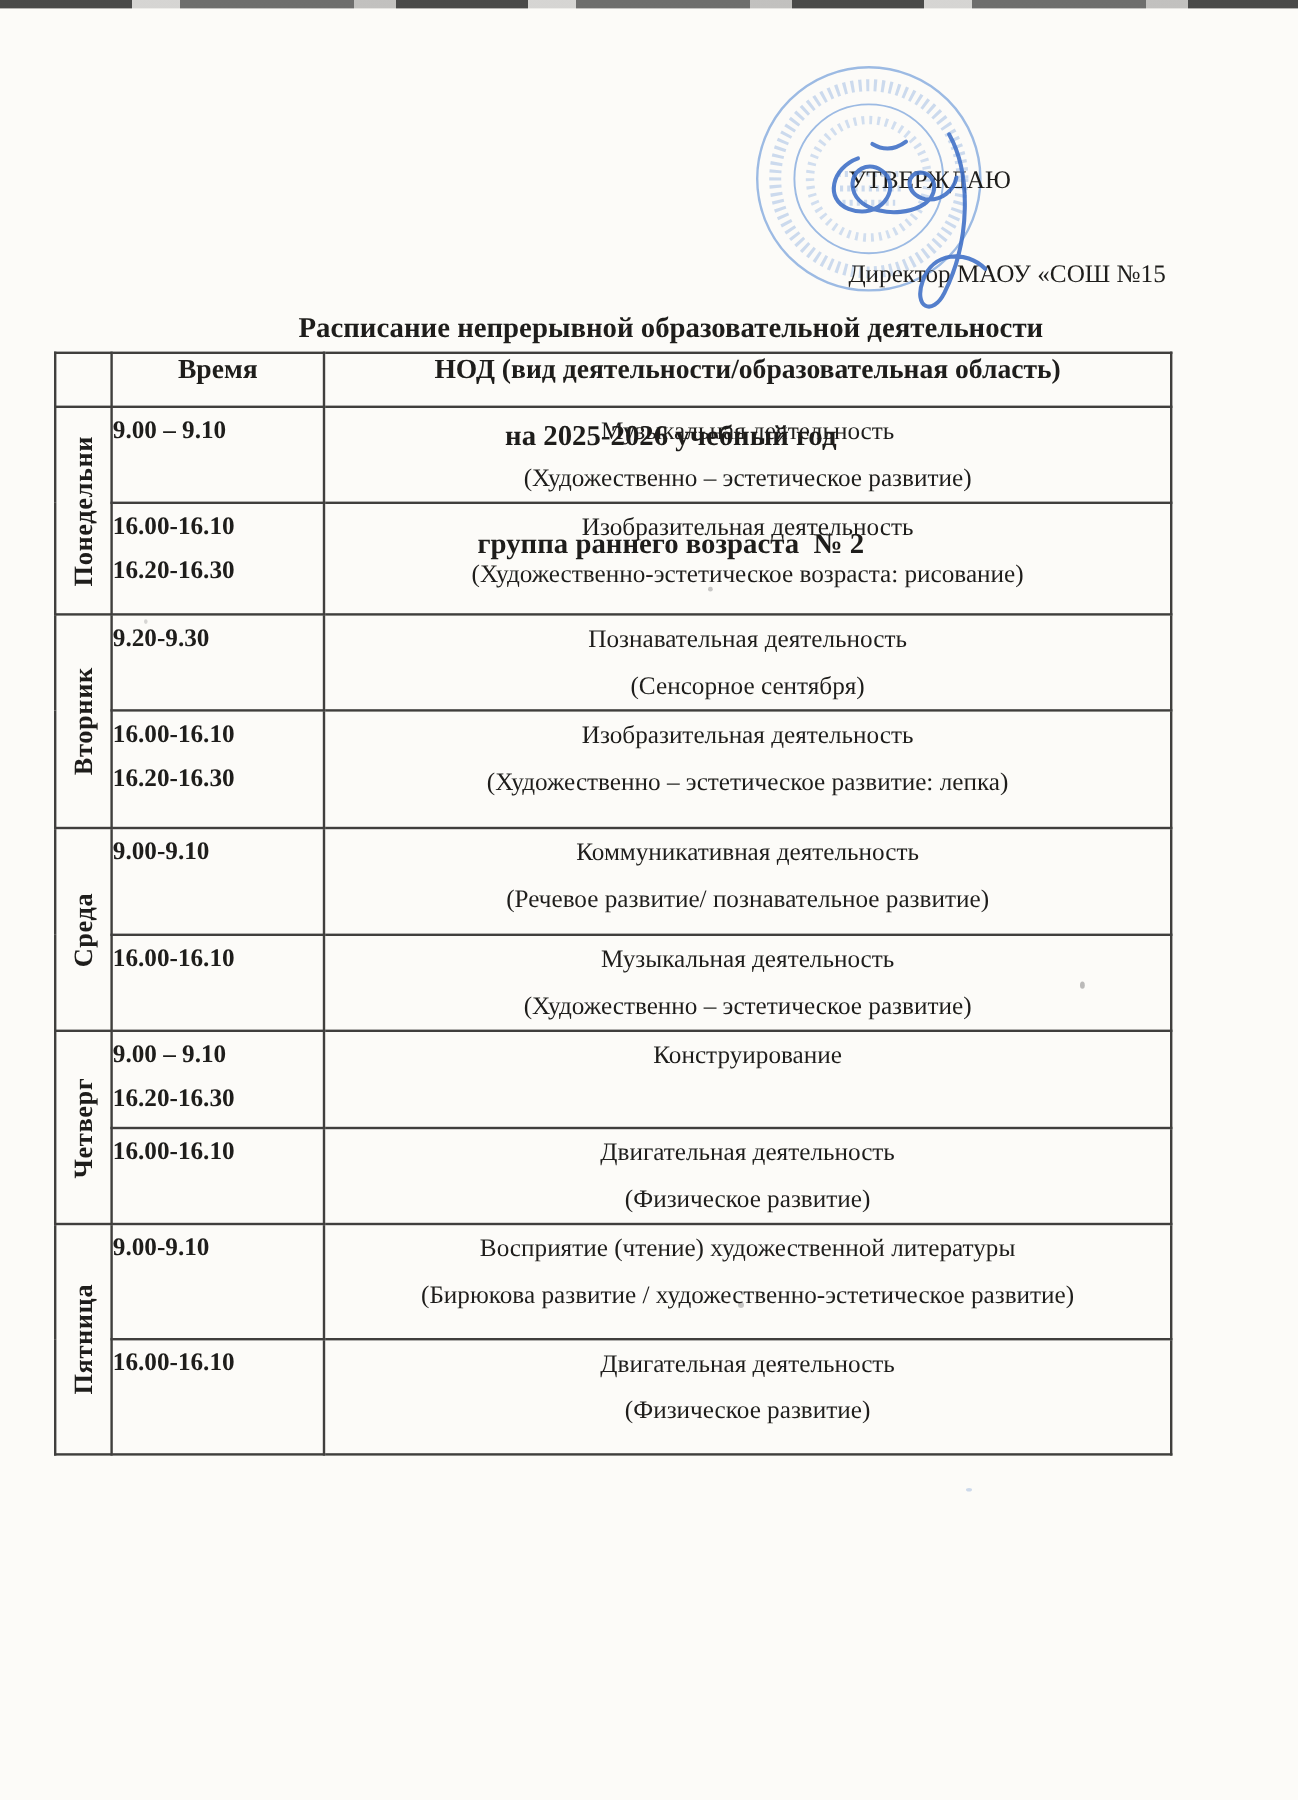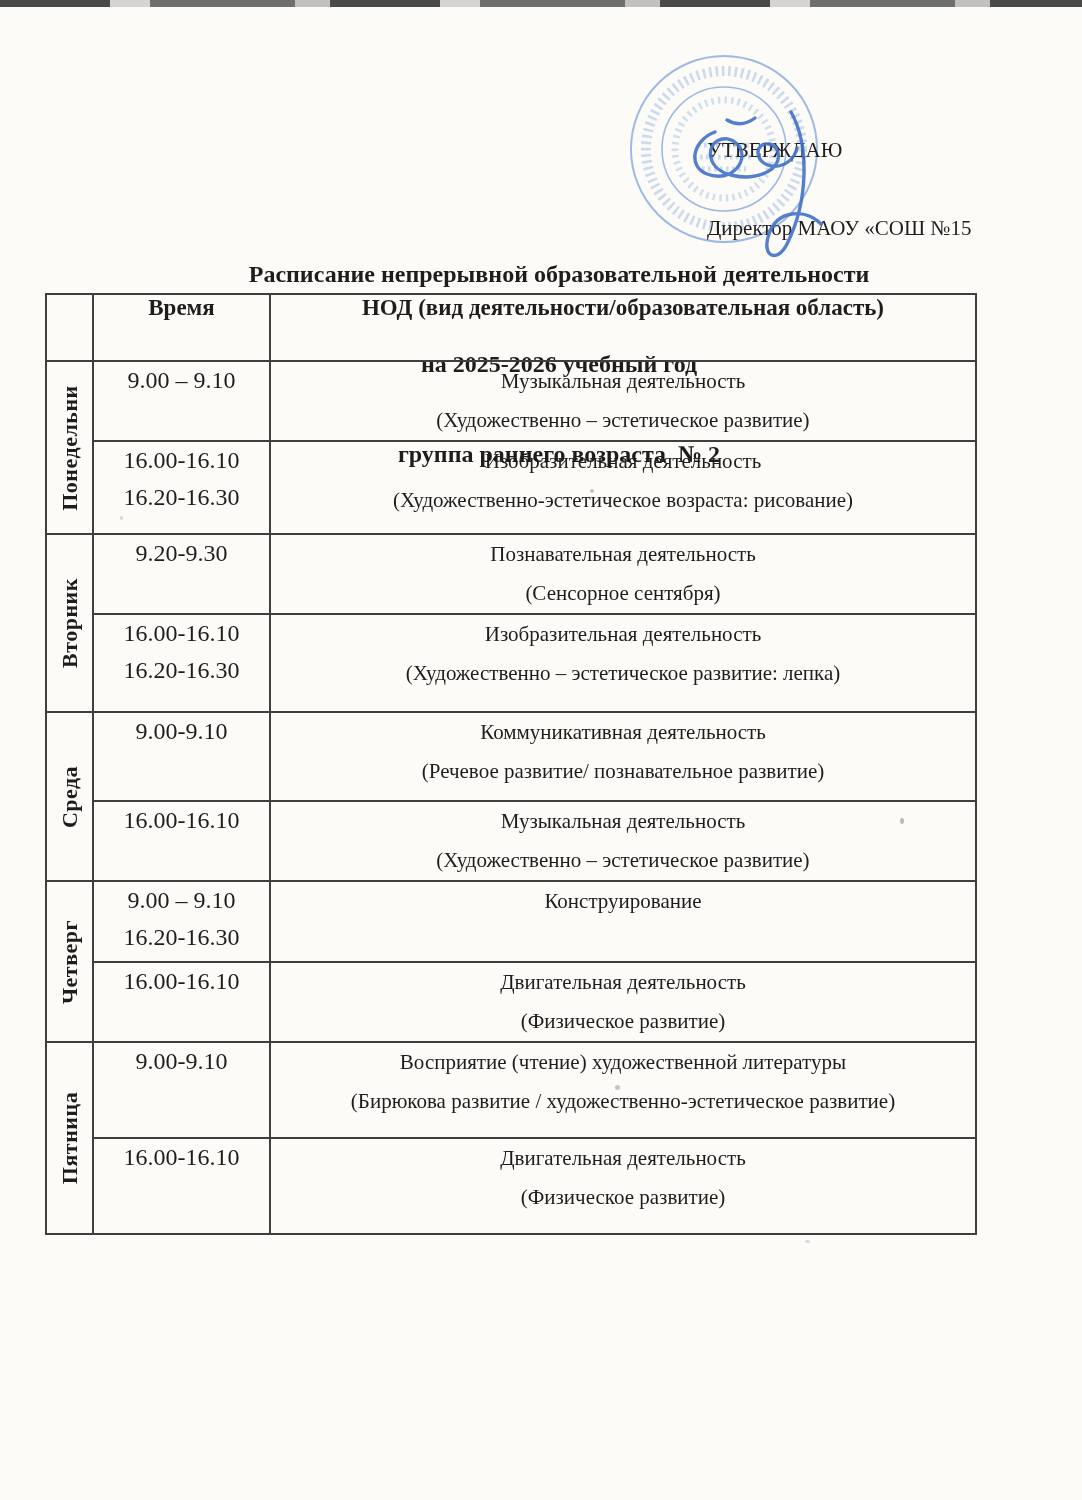--- a/index.html
+++ b/index.html
@@ -53,35 +53,35 @@
   table.schedule{
     position:absolute;left:45px;top:293px;
     width:930px;border-collapse:collapse;table-layout:fixed;
     z-index:3;
   }
   table.schedule td{border:2px solid #403f3d;padding:0;}
   col.c-day{width:47px;}
   col.c-time{width:177px;}
   col.c-nod{width:706px;}
 
-  tr.hdr{height:67px;}
+  tr.hdr{height:45px;}
   td.col-h{
     font-weight:bold;font-size:23px;text-align:center;
     vertical-align:top;padding-top:6px;
   }
   td.day{position:relative;}
   .day-label{
     position:absolute;top:50%;left:50%;
     transform:translate(-50%,-50%) rotate(-90deg);
     font-weight:bold;font-size:22px;letter-spacing:.5px;
     white-space:nowrap;
   }
   td.time{
-    font-weight:normal;font-size:24px;line-height:37px;
-    text-align:center;vertical-align:top;padding-top:4px;
+    font-weight:bold;font-size:21px;line-height:37px;
+    text-align:left;vertical-align:top;padding-top:4px;
   }
   td.nod{
     font-size:21px;line-height:39px;
     text-align:center;vertical-align:top;padding-top:4px;margin-top:40px;
   }
 </style>
 </head>
 <body>
 
 <div class="page">

